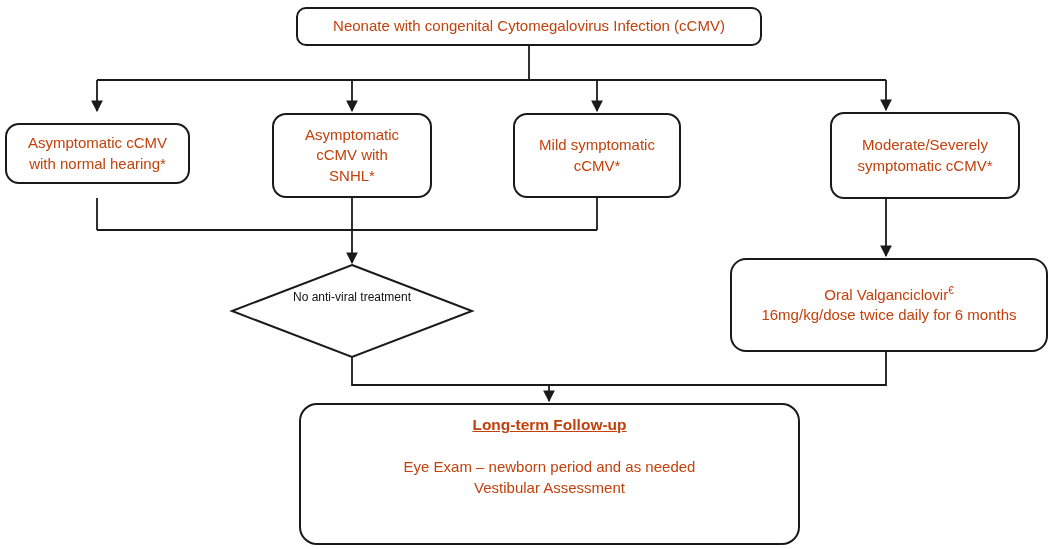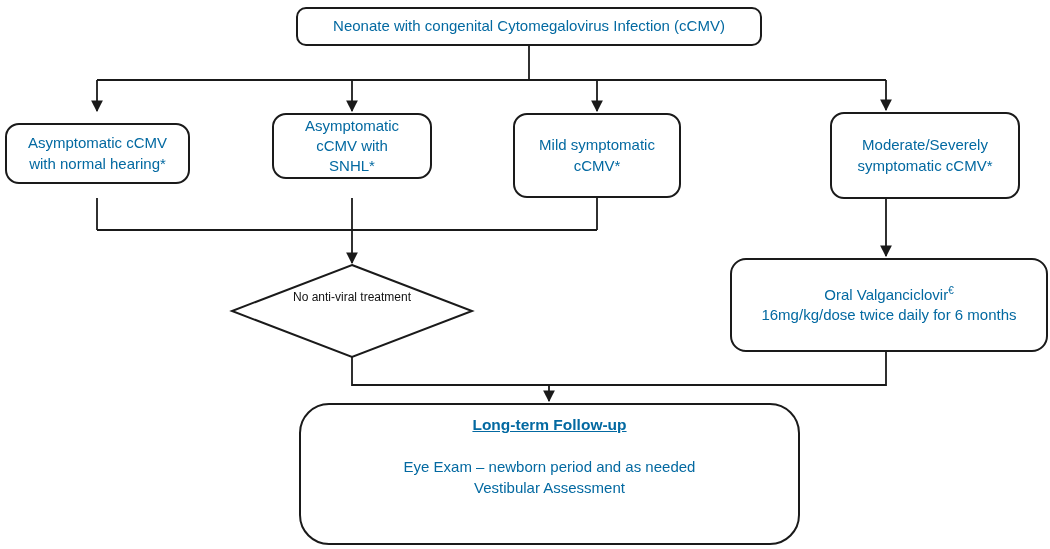--- a/index.html
+++ b/index.html
@@ -28,28 +28,28 @@
     box-sizing: border-box;
     border: 2px solid #1a1a1a;
     border-radius: 14px;
     background: #ffffff;
     display: flex;
     align-items: center;
     justify-content: center;
     text-align: center;
     font-size: 15px;
     line-height: 1.35;
-    color: #0369a1;
+    color: #c2410c;
   }
   .node-root {
     left: 296px; top: 7px; width: 466px; height: 39px;
     border-radius: 10px;
   }
   .node-b1 { left: 5px;   top: 123px; width: 185px; height: 61px; }
-  .node-b2 { left: 272px; top: 113px; width: 160px; height: 66px; }
+  .node-b2 { left: 272px; top: 113px; width: 160px; height: 85px; }
   .node-b3 { left: 513px; top: 113px; width: 168px; height: 85px; }
   .node-b4 { left: 790px; top: 112px; width: 190px; height: 87px; margin-left: 40px; }
   .node-b1 .inner { width: 151px; }
   .node-b2 .inner { width: 118px; }
   .node-b3 .inner { width: 128px; }
   .node-b4 .inner { width: 142px; }
   .node-treatment {
     left: 730px; top: 258px; width: 318px; height: 94px;
     border-radius: 16px;
   }
@@ -57,21 +57,21 @@
   .diamond-label {
     position: absolute;
     z-index: 2;
     left: 282px; top: 289px; width: 140px;
     text-align: center;
     font-size: 12px;
     line-height: 1.4;
   }
   .node-followup {
     left: 299px; top: 403px; width: 501px; height: 142px;
-    border-radius: 30px;
+    border-radius: 18px;
     flex-direction: column;
     justify-content: flex-start;
     padding-top: 10px;
   }
   .followup-title {
     font-weight: bold;
     text-decoration: underline;
     font-size: 15.5px;
     margin-bottom: 20px;
   }

